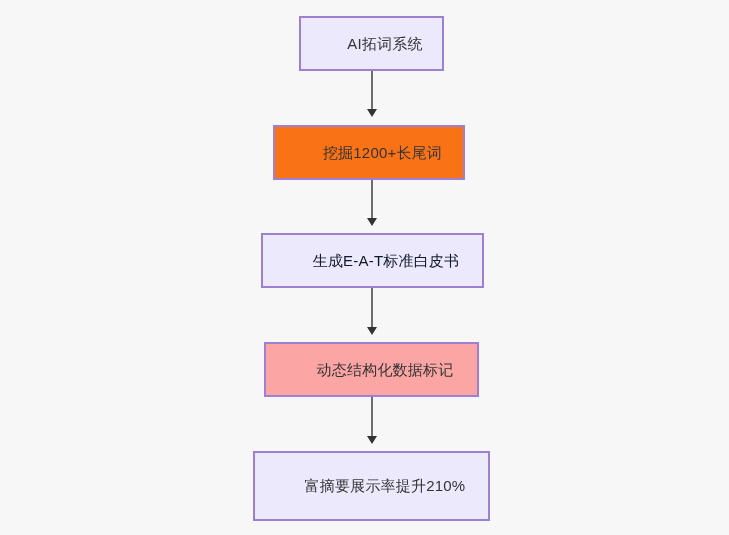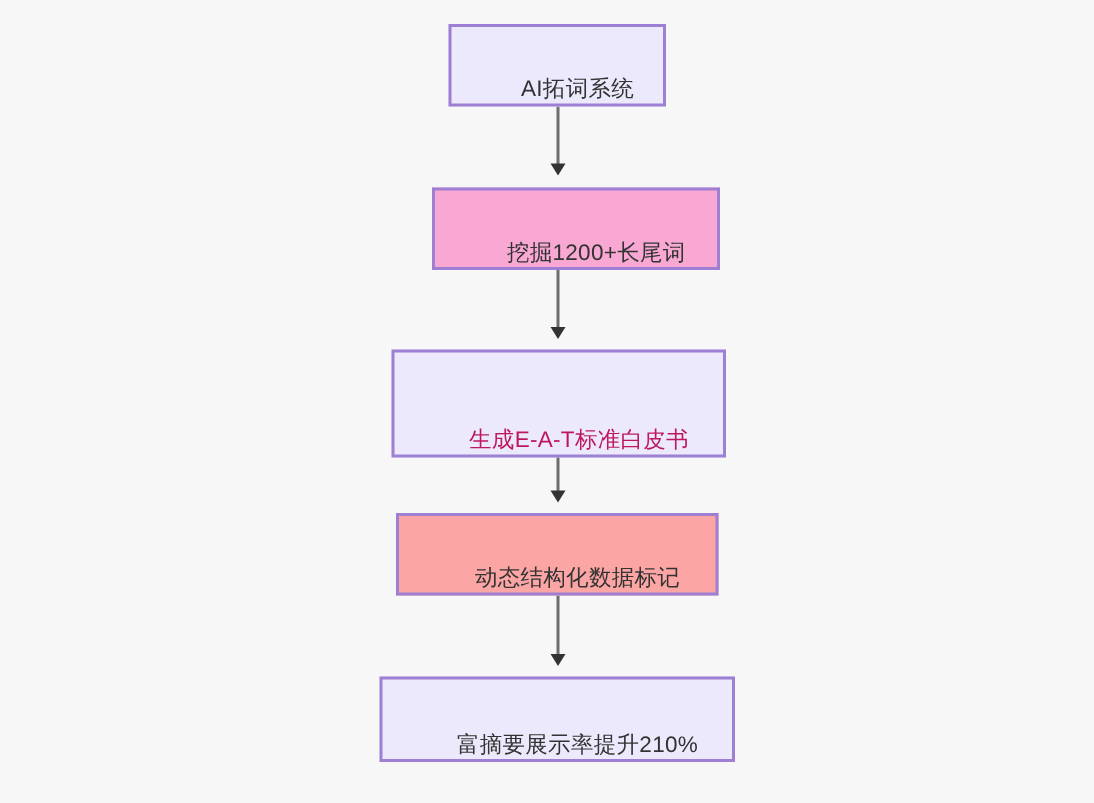--- a/index.html
+++ b/index.html
@@ -18,21 +18,21 @@
     width: 729px;
     height: 535px;
   }
   .node {
     position: absolute;
     box-sizing: border-box;
     background: #ece9fd;
     border: 2px solid #9d7fd4;
     border-radius: 0;
     display: flex;
-    align-items: flex-end;
+    align-items: center;
     justify-content: center;
     color: #333333;
     font-size: 15px;
     line-height: 1.2;
     letter-spacing: 0.2px;
     white-space: nowrap;
     padding-left: 27px;
   }
   .node-label {
     display: block;
@@ -78,26 +78,26 @@
     <div class="edge-head" style="top: 39px; border-top-color: rgb(51, 51, 51);"></div>
   </div>
   <div class="edge" style="left: 372px; top: 397px;">
     <div class="edge-line" style="height: 40px; background: rgb(109, 109, 109);"></div>
     <div class="edge-head" style="top: 39px; border-top-color: rgb(51, 51, 51);"></div>
   </div>
 
   <div class="node" style="left: 299px; top: 16px; width: 145px; height: 55px; background: rgb(236, 233, 253); border-color: rgb(157, 127, 212); color: rgb(51, 51, 51);">
     <span class="node-label">AI拓词系统</span>
   </div>
-  <div class="node" style="left: 288px; top: 125px; width: 192px; height: 55px; background: #f9a8d4; border-color: rgb(157, 127, 212); color: rgb(51, 51, 51);">
+  <div class="node" style="left: 273px; top: 125px; width: 192px; height: 55px; background: #f97316; border-color: rgb(157, 127, 212); color: rgb(51, 51, 51);">
     <span class="node-label">挖掘1200+长尾词</span>
   </div>
-  <div class="node" style="left: 261px; top: 233px; width: 223px; height: 72px; background: rgb(236, 233, 253); border-color: rgb(157, 127, 212); color: #be185d;">
+  <div class="node" style="left: 261px; top: 233px; width: 223px; height: 55px; background: rgb(236, 233, 253); border-color: rgb(157, 127, 212); color: #0f172a;">
     <span class="node-label">生成E-A-T标准白皮书</span>
   </div>
   <div class="node" style="left: 264px; top: 342px; width: 215px; height: 55px; background: #fca5a5; border-color: rgb(157, 127, 212); color: rgb(51, 51, 51);">
     <span class="node-label">动态结构化数据标记</span>
   </div>
-  <div class="node" style="left: 253px; top: 451px; width: 237px; height: 57px; background: rgb(236, 233, 253); border-color: rgb(157, 127, 212); color: rgb(51, 51, 51);">
+  <div class="node" style="left: 253px; top: 451px; width: 237px; height: 70px; background: rgb(236, 233, 253); border-color: rgb(157, 127, 212); color: rgb(51, 51, 51);">
     <span class="node-label">富摘要展示率提升210%</span>
   </div>
 
 </div>
 
 </body></html>

